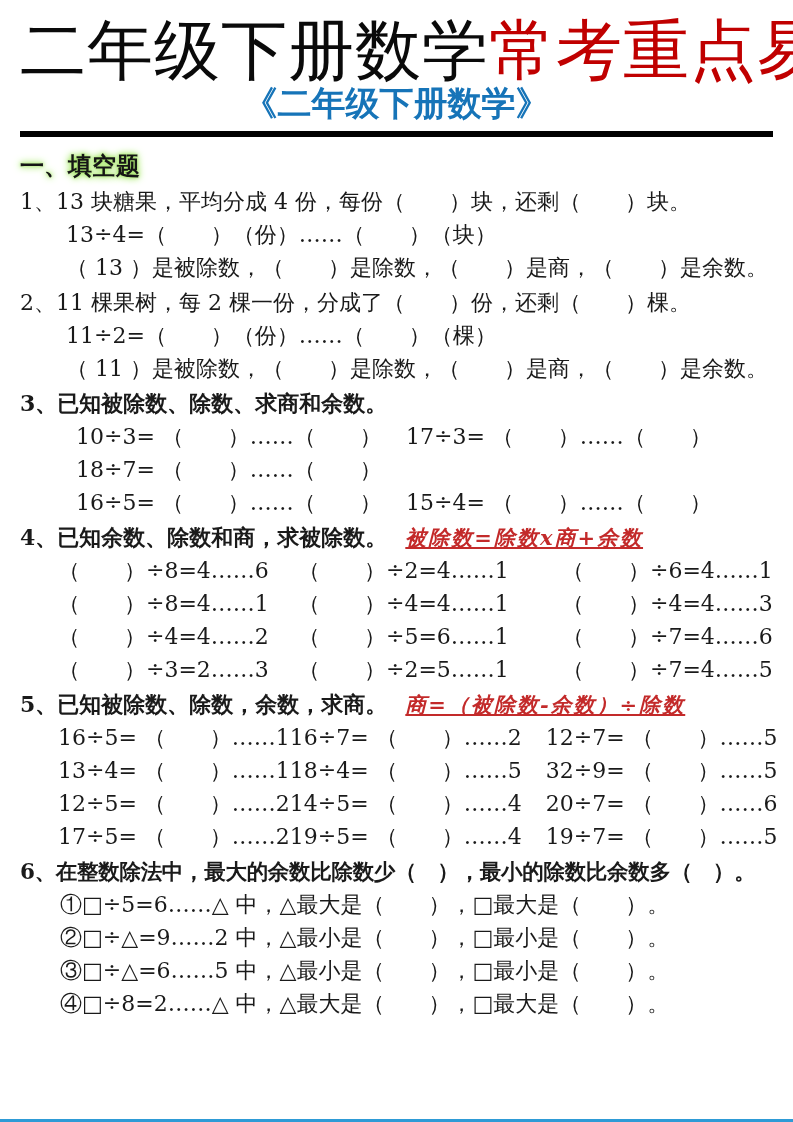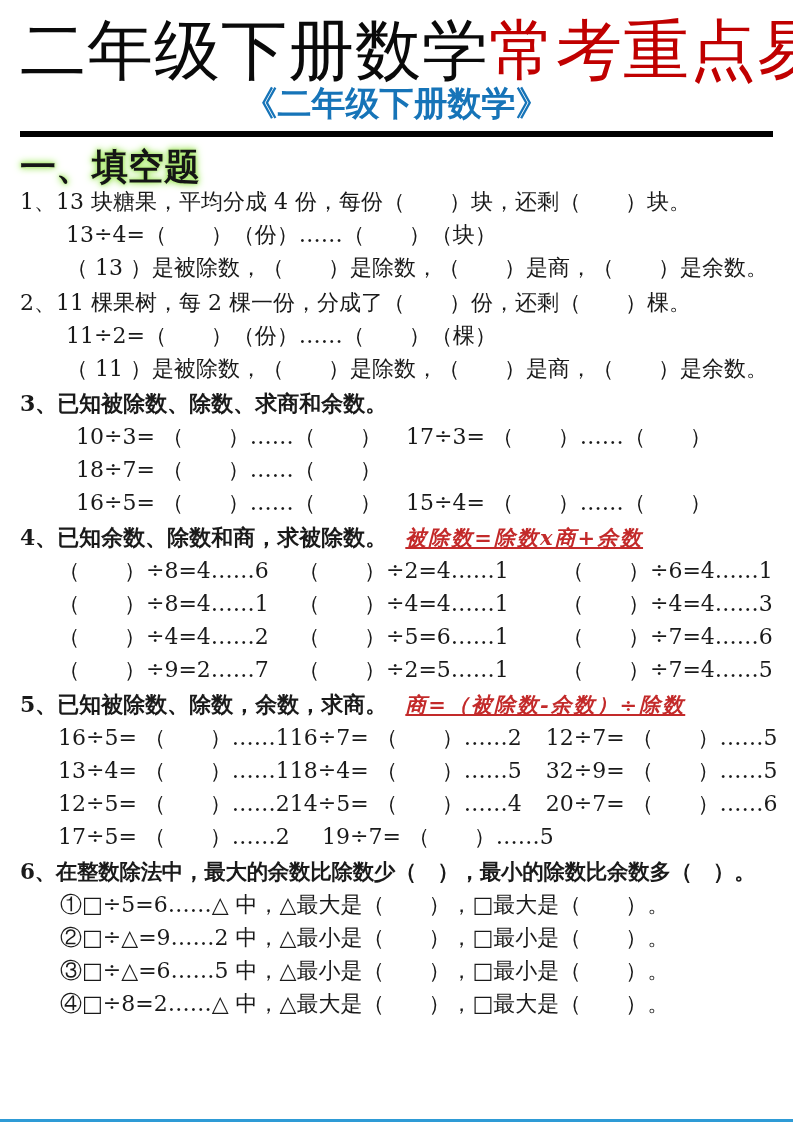--- a/index.html
+++ b/index.html
@@ -37,21 +37,21 @@
   }
   .double-rule{
     margin-top:5px;
     height:4px;
     border-top:3px solid #000;
     border-bottom:3px solid #000;
   }
   .section-heading{
     display:inline-block;
     margin-top:12px;
-    font-size:36px;font-weight:bold;
+    font-size:24px;font-weight:bold;
     line-height:34px;
     color:#151515;
     text-shadow:0 0 3px var(--heading-glow),0 0 6px var(--heading-glow),0 0 9px var(--heading-glow);
   }
   .question{margin-top:2px;}
   .line{
     font-size:22px;line-height:33px;
     white-space:pre-wrap;
   }
   .qhead{font-weight:bold;}
@@ -133,21 +133,21 @@
       <span class="cell">（　　）÷8=4……1</span>
       <span class="cell">（　　）÷4=4……1</span>
       <span class="cell">（　　）÷4=4……3</span>
     </div>
     <div class="row cols3">
       <span class="cell">（　　）÷4=4……2</span>
       <span class="cell">（　　）÷5=6……1</span>
       <span class="cell">（　　）÷7=4……6</span>
     </div>
     <div class="row cols3">
-      <span class="cell">（　　）÷9=2……7</span>
+      <span class="cell">（　　）÷3=2……3</span>
       <span class="cell">（　　）÷2=5……1</span>
       <span class="cell">（　　）÷7=4……5</span>
     </div>
   </div>
 
   <div class="question">
     <div class="line"><span class="qhead">5、已知被除数、除数，余数，求商。</span><span class="note">商=（被除数-余数）÷除数</span></div>
     <div class="row cols3">
       <span class="cell">16÷5= （　　）……1</span>
       <span class="cell">16÷7= （　　）……2</span>
@@ -158,20 +158,21 @@
       <span class="cell">18÷4= （　　）……5</span>
       <span class="cell">32÷9= （　　）……5</span>
     </div>
     <div class="row cols3">
       <span class="cell">12÷5= （　　）……2</span>
       <span class="cell">14÷5= （　　）……4</span>
       <span class="cell">20÷7= （　　）……6</span>
     </div>
     <div class="row cols3">
       <span class="cell">17÷5= （　　）……2</span>
+      <span class="cell">19÷5= （　　）……4</span>
       <span class="cell">19÷7= （　　）……5</span>
     </div>
   </div>
 
   <div class="question q6">
     <div class="line qhead q6-head">6、在整数除法中，最大的余数比除数少（　），最小的除数比余数多（　）。</div>
     <div class="line q6-item">①□÷5=6……△ 中，△最大是（　　），□最大是（　　）。</div>
     <div class="line q6-item">②□÷△=9……2 中，△最小是（　　），□最小是（　　）。</div>
     <div class="line q6-item">③□÷△=6……5 中，△最小是（　　），□最小是（　　）。</div>
     <div class="line q6-item">④□÷8=2……△ 中，△最大是（　　），□最大是（　　）。</div>

